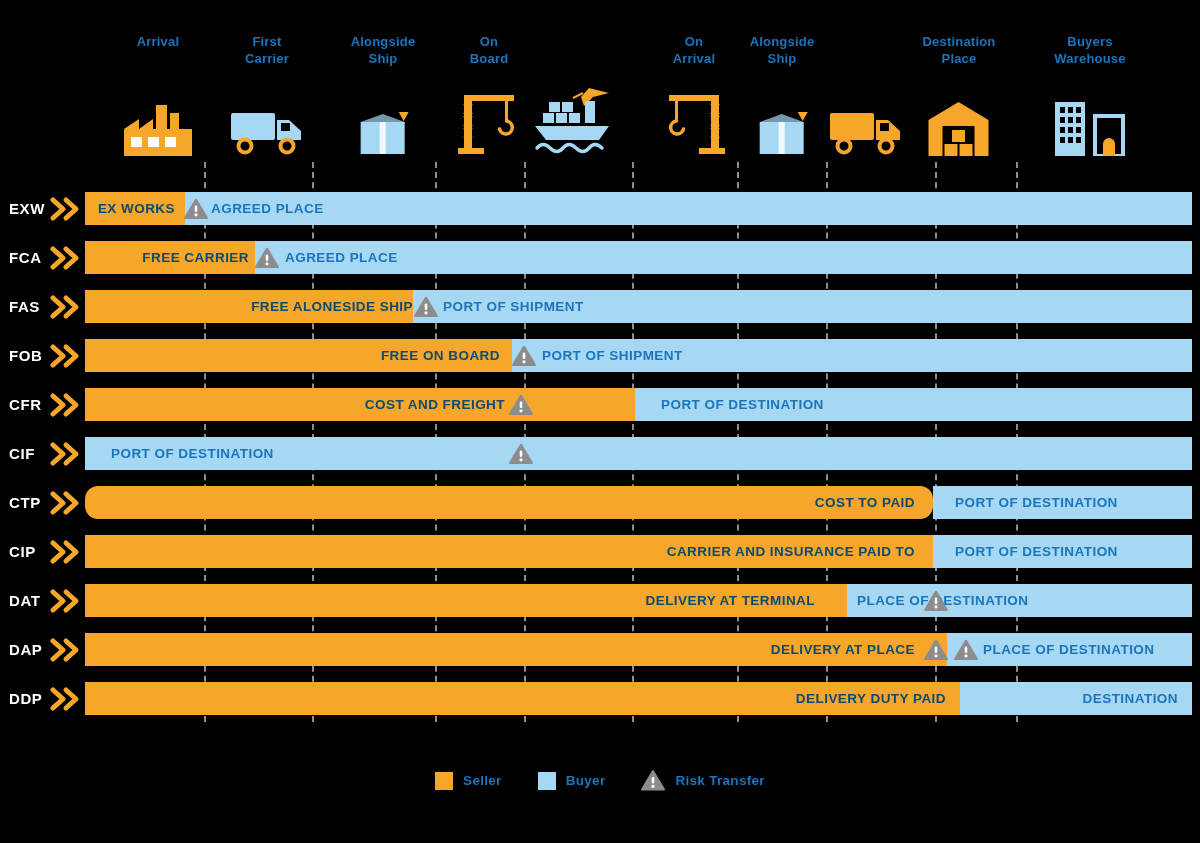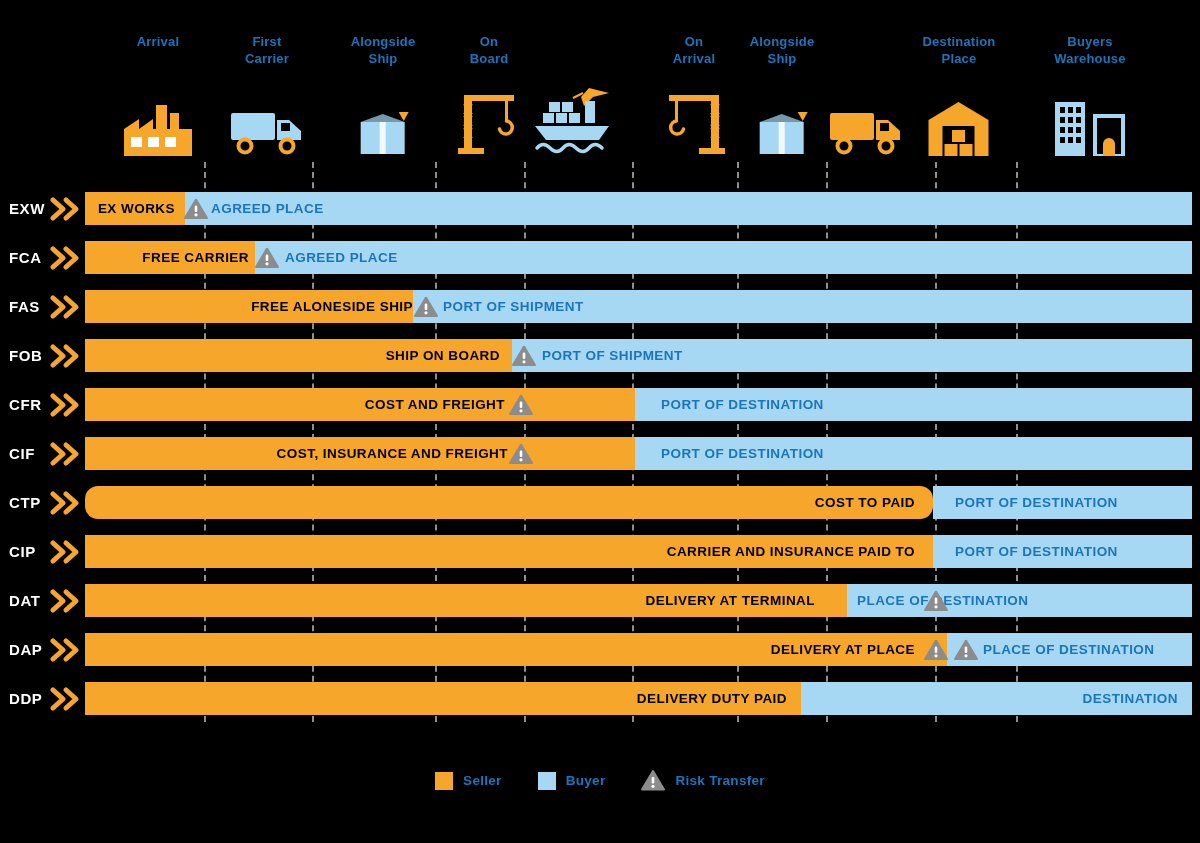--- a/index.html
+++ b/index.html
@@ -28,21 +28,21 @@
   
   .rows { position:absolute; top:192px; left:0; width:1200px; z-index:1; }
   .row { display:flex; align-items:center; height:33px; margin-bottom:16px; }
   .code { width:50px; padding-left:9px; color:#fff; font-size:15px; letter-spacing:.6px; }
   .chevrons { width:35px; flex:none; line-height:0; }
   .bar { position:relative; width:1107px; height:33px; display:flex; }
   .seg {
     display:flex; align-items:center; height:100%;
     white-space:nowrap; font-size:13.5px; letter-spacing:.45px;
   }
-  .seller-seg { background:var(--seller); color:#000000; justify-content:flex-end; flex:none; }
+  .seller-seg { background:var(--seller); color:#0c4a6e; justify-content:flex-end; flex:none; }
   .buyer-seg  { background:var(--buyer); color:var(--heading); flex:1; }
   .risk { position:absolute; top:50%; transform:translate(-50%,-50%); z-index:2; line-height:0; }
   
   .legend {
     position:absolute; top:770px; left:0; width:1200px;
     display:flex; justify-content:center; align-items:center; gap:36px;
   }
   .legend-item { display:flex; align-items:center; gap:10px; color:var(--heading); font-size:13.5px; letter-spacing:.3px; }
   .swatch { width:18px; height:18px; display:inline-block; }
   .seller-swatch { background:var(--seller); }
@@ -240,21 +240,21 @@
             </svg></div>
         </div>
       </div>
       <div class="row">
         <div class="code">FOB</div>
         <div class="chevrons"><svg width="30" height="26" viewBox="0 0 30 26">
             <path d="M3 4 L13 13 L3 22" fill="none" stroke="var(--seller)" stroke-width="5" stroke-linejoin="round" stroke-linecap="round"></path>
             <path d="M16 4 L26 13 L16 22" fill="none" stroke="var(--seller)" stroke-width="5" stroke-linejoin="round" stroke-linecap="round"></path>
           </svg></div>
         <div class="bar">
-          <div class="seg seller-seg" style="width: 427px; padding-right: 12px;">SHIP ON BOARD</div>
+          <div class="seg seller-seg" style="width: 427px; padding-right: 12px;">FREE ON BOARD</div>
           <div class="seg buyer-seg" style="padding-left: 30px;">PORT OF SHIPMENT</div>
           <div class="risk" style="left: 439px;"><svg width="24" height="21" viewBox="0 0 24 21">
               <path d="M12 1 L23 19.5 L1 19.5 Z" fill="var(--risk)" stroke="var(--risk)" stroke-width="2" stroke-linejoin="round"></path>
               <rect x="10.7" y="7" width="2.6" height="6.5" rx="1.2" fill="#fff"></rect>
               <circle cx="12" cy="16.3" r="1.6" fill="#fff"></circle>
             </svg></div>
         </div>
       </div>
       <div class="row">
         <div class="code">CFR</div>
@@ -272,21 +272,20 @@
             </svg></div>
         </div>
       </div>
       <div class="row">
         <div class="code">CIF</div>
         <div class="chevrons"><svg width="30" height="26" viewBox="0 0 30 26">
             <path d="M3 4 L13 13 L3 22" fill="none" stroke="var(--seller)" stroke-width="5" stroke-linejoin="round" stroke-linecap="round"></path>
             <path d="M16 4 L26 13 L16 22" fill="none" stroke="var(--seller)" stroke-width="5" stroke-linejoin="round" stroke-linecap="round"></path>
           </svg></div>
         <div class="bar">
-          <div class="seg seller-seg" style="width: 550px; padding-right: 127px;">COST, INSURANCE AND FREIGHT</div>
           <div class="seg buyer-seg" style="padding-left: 26px;">PORT OF DESTINATION</div>
           <div class="risk" style="left: 436px;"><svg width="24" height="21" viewBox="0 0 24 21">
               <path d="M12 1 L23 19.5 L1 19.5 Z" fill="var(--risk)" stroke="var(--risk)" stroke-width="2" stroke-linejoin="round"></path>
               <rect x="10.7" y="7" width="2.6" height="6.5" rx="1.2" fill="#fff"></rect>
               <circle cx="12" cy="16.3" r="1.6" fill="#fff"></circle>
             </svg></div>
         </div>
       </div>
       <div class="row">
         <div class="code">CTP</div>
@@ -347,21 +346,21 @@
             </svg></div>
         </div>
       </div>
       <div class="row">
         <div class="code">DDP</div>
         <div class="chevrons"><svg width="30" height="26" viewBox="0 0 30 26">
             <path d="M3 4 L13 13 L3 22" fill="none" stroke="var(--seller)" stroke-width="5" stroke-linejoin="round" stroke-linecap="round"></path>
             <path d="M16 4 L26 13 L16 22" fill="none" stroke="var(--seller)" stroke-width="5" stroke-linejoin="round" stroke-linecap="round"></path>
           </svg></div>
         <div class="bar">
-          <div class="seg seller-seg" style="width: 716px; padding-right: 14px;">DELIVERY DUTY PAID</div>
+          <div class="seg seller-seg" style="width: 875px; padding-right: 14px;">DELIVERY DUTY PAID</div>
           <div class="seg buyer-seg" style="justify-content: flex-end; padding-right: 14px;">DESTINATION</div>
         </div>
       </div>
     </div>
 
   <div class="legend">
     <div class="legend-item">
       <span class="swatch seller-swatch"></span>
       <span>Seller</span>
     </div>

